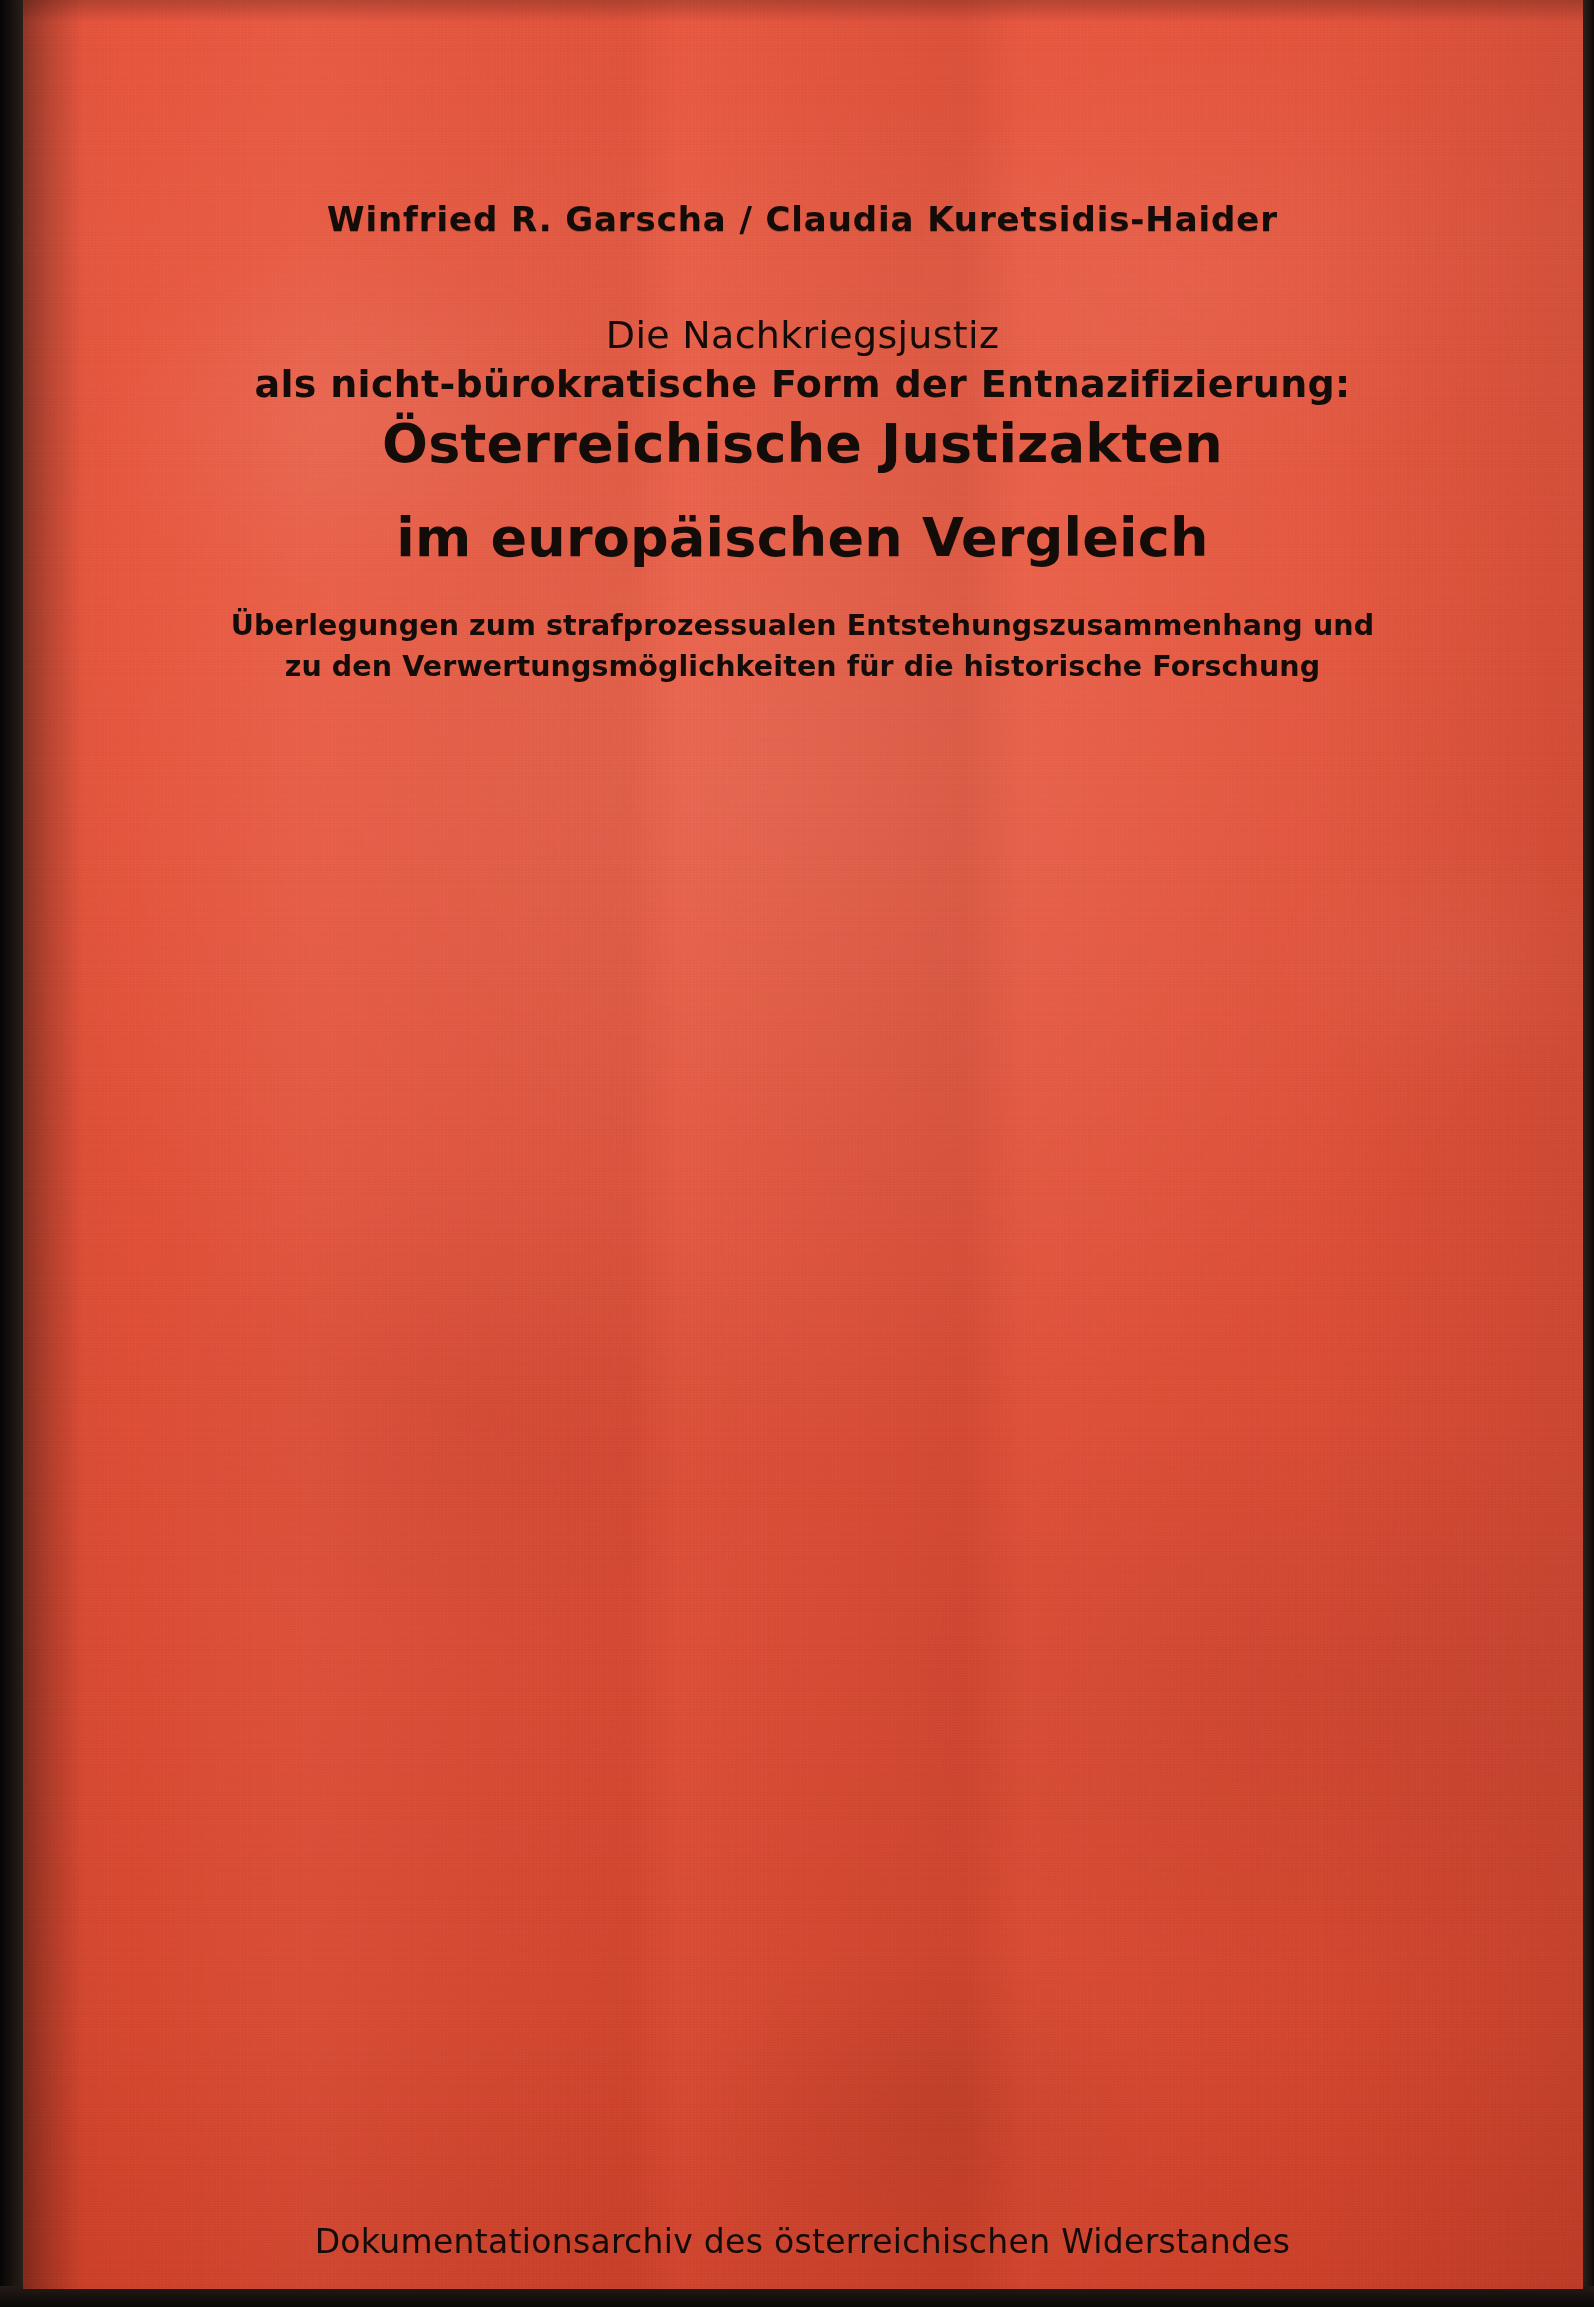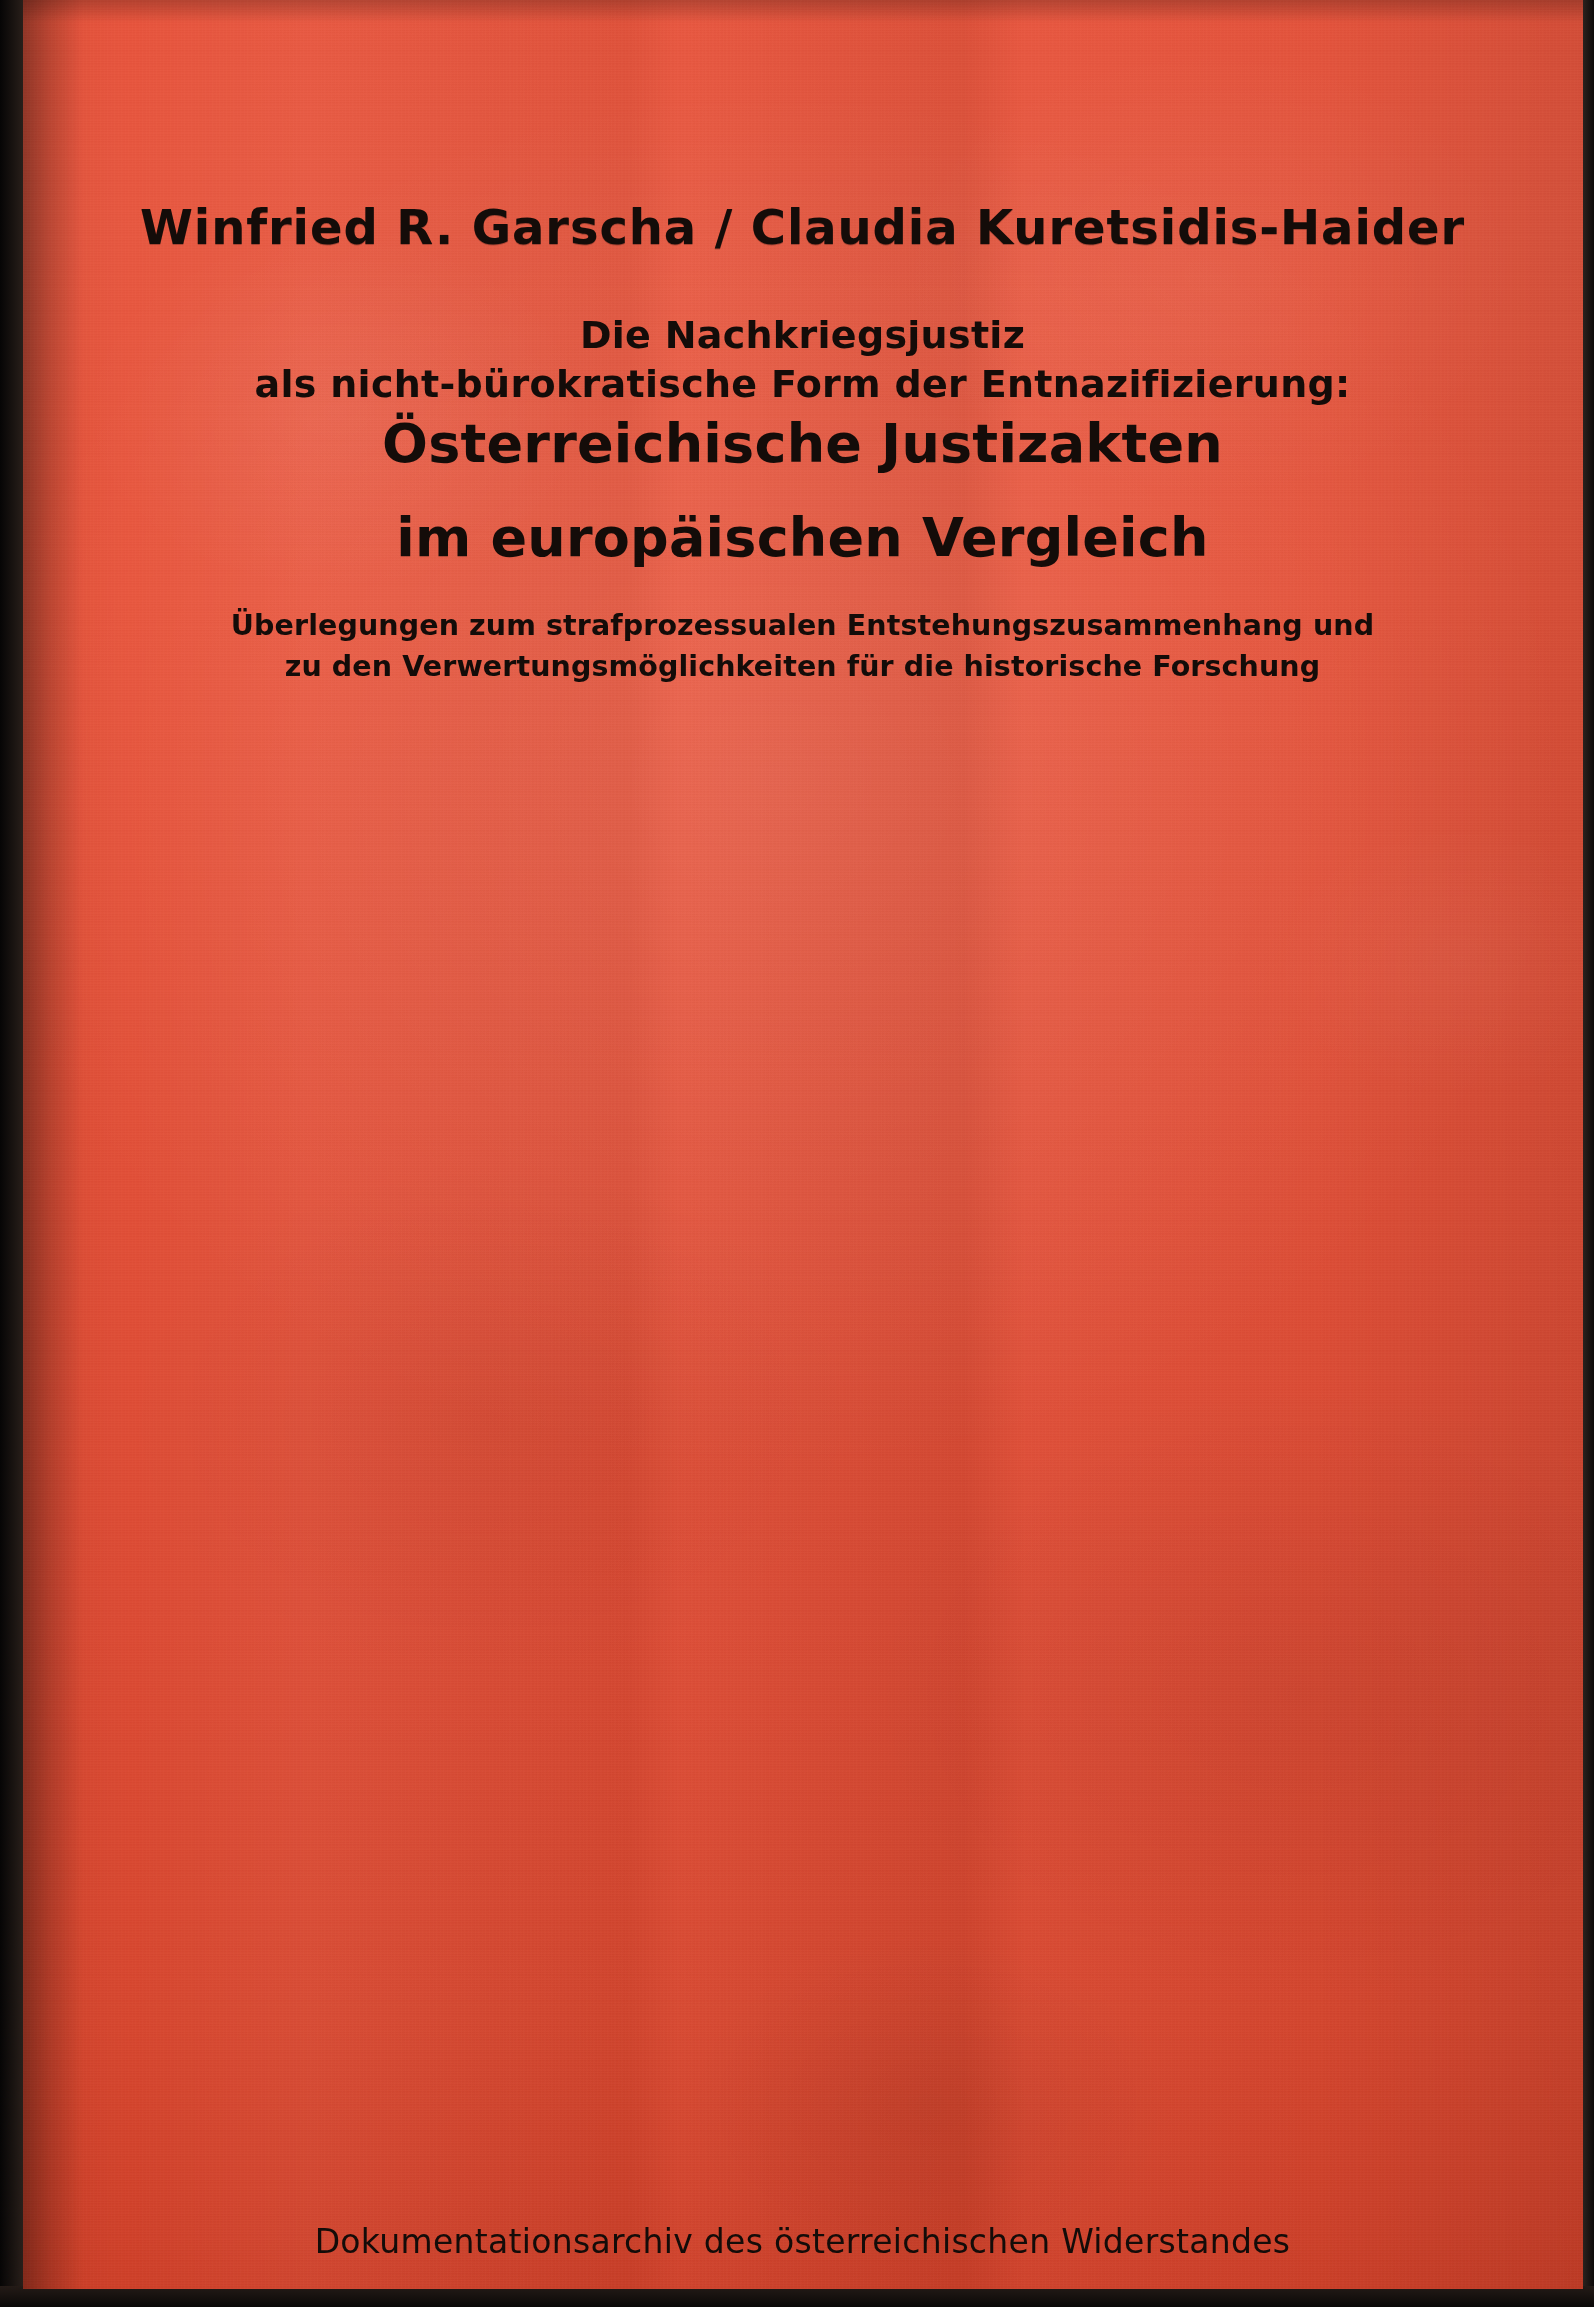--- a/index.html
+++ b/index.html
@@ -120,33 +120,33 @@
     position: absolute;
     left: 0;
     width: 1560px;
     text-align: center;
     color: #140c09;
     z-index: 4;
   }
 
   #authors {
     top: 200px;
-    font-size: 48px;
+    font-size: 34px;
     font-weight: bold;
     letter-spacing: 0.9px;
     line-height: 1.15;
     text-shadow: 0 0.9px 0 rgba(0,0,0,0.25);
   }
 
   #title-group {
     top: 311px;
   }
   #title-line-1 {
     font-size: 38px;
-    font-weight: bold;
+    font-weight: normal;
     letter-spacing: 0.3px;
     line-height: 1.28;
   }
   #title-line-2 {
     font-size: 38px;
     font-weight: bold;
     letter-spacing: 0.3px;
     line-height: 1.28;
   }
   #title-line-3 {

